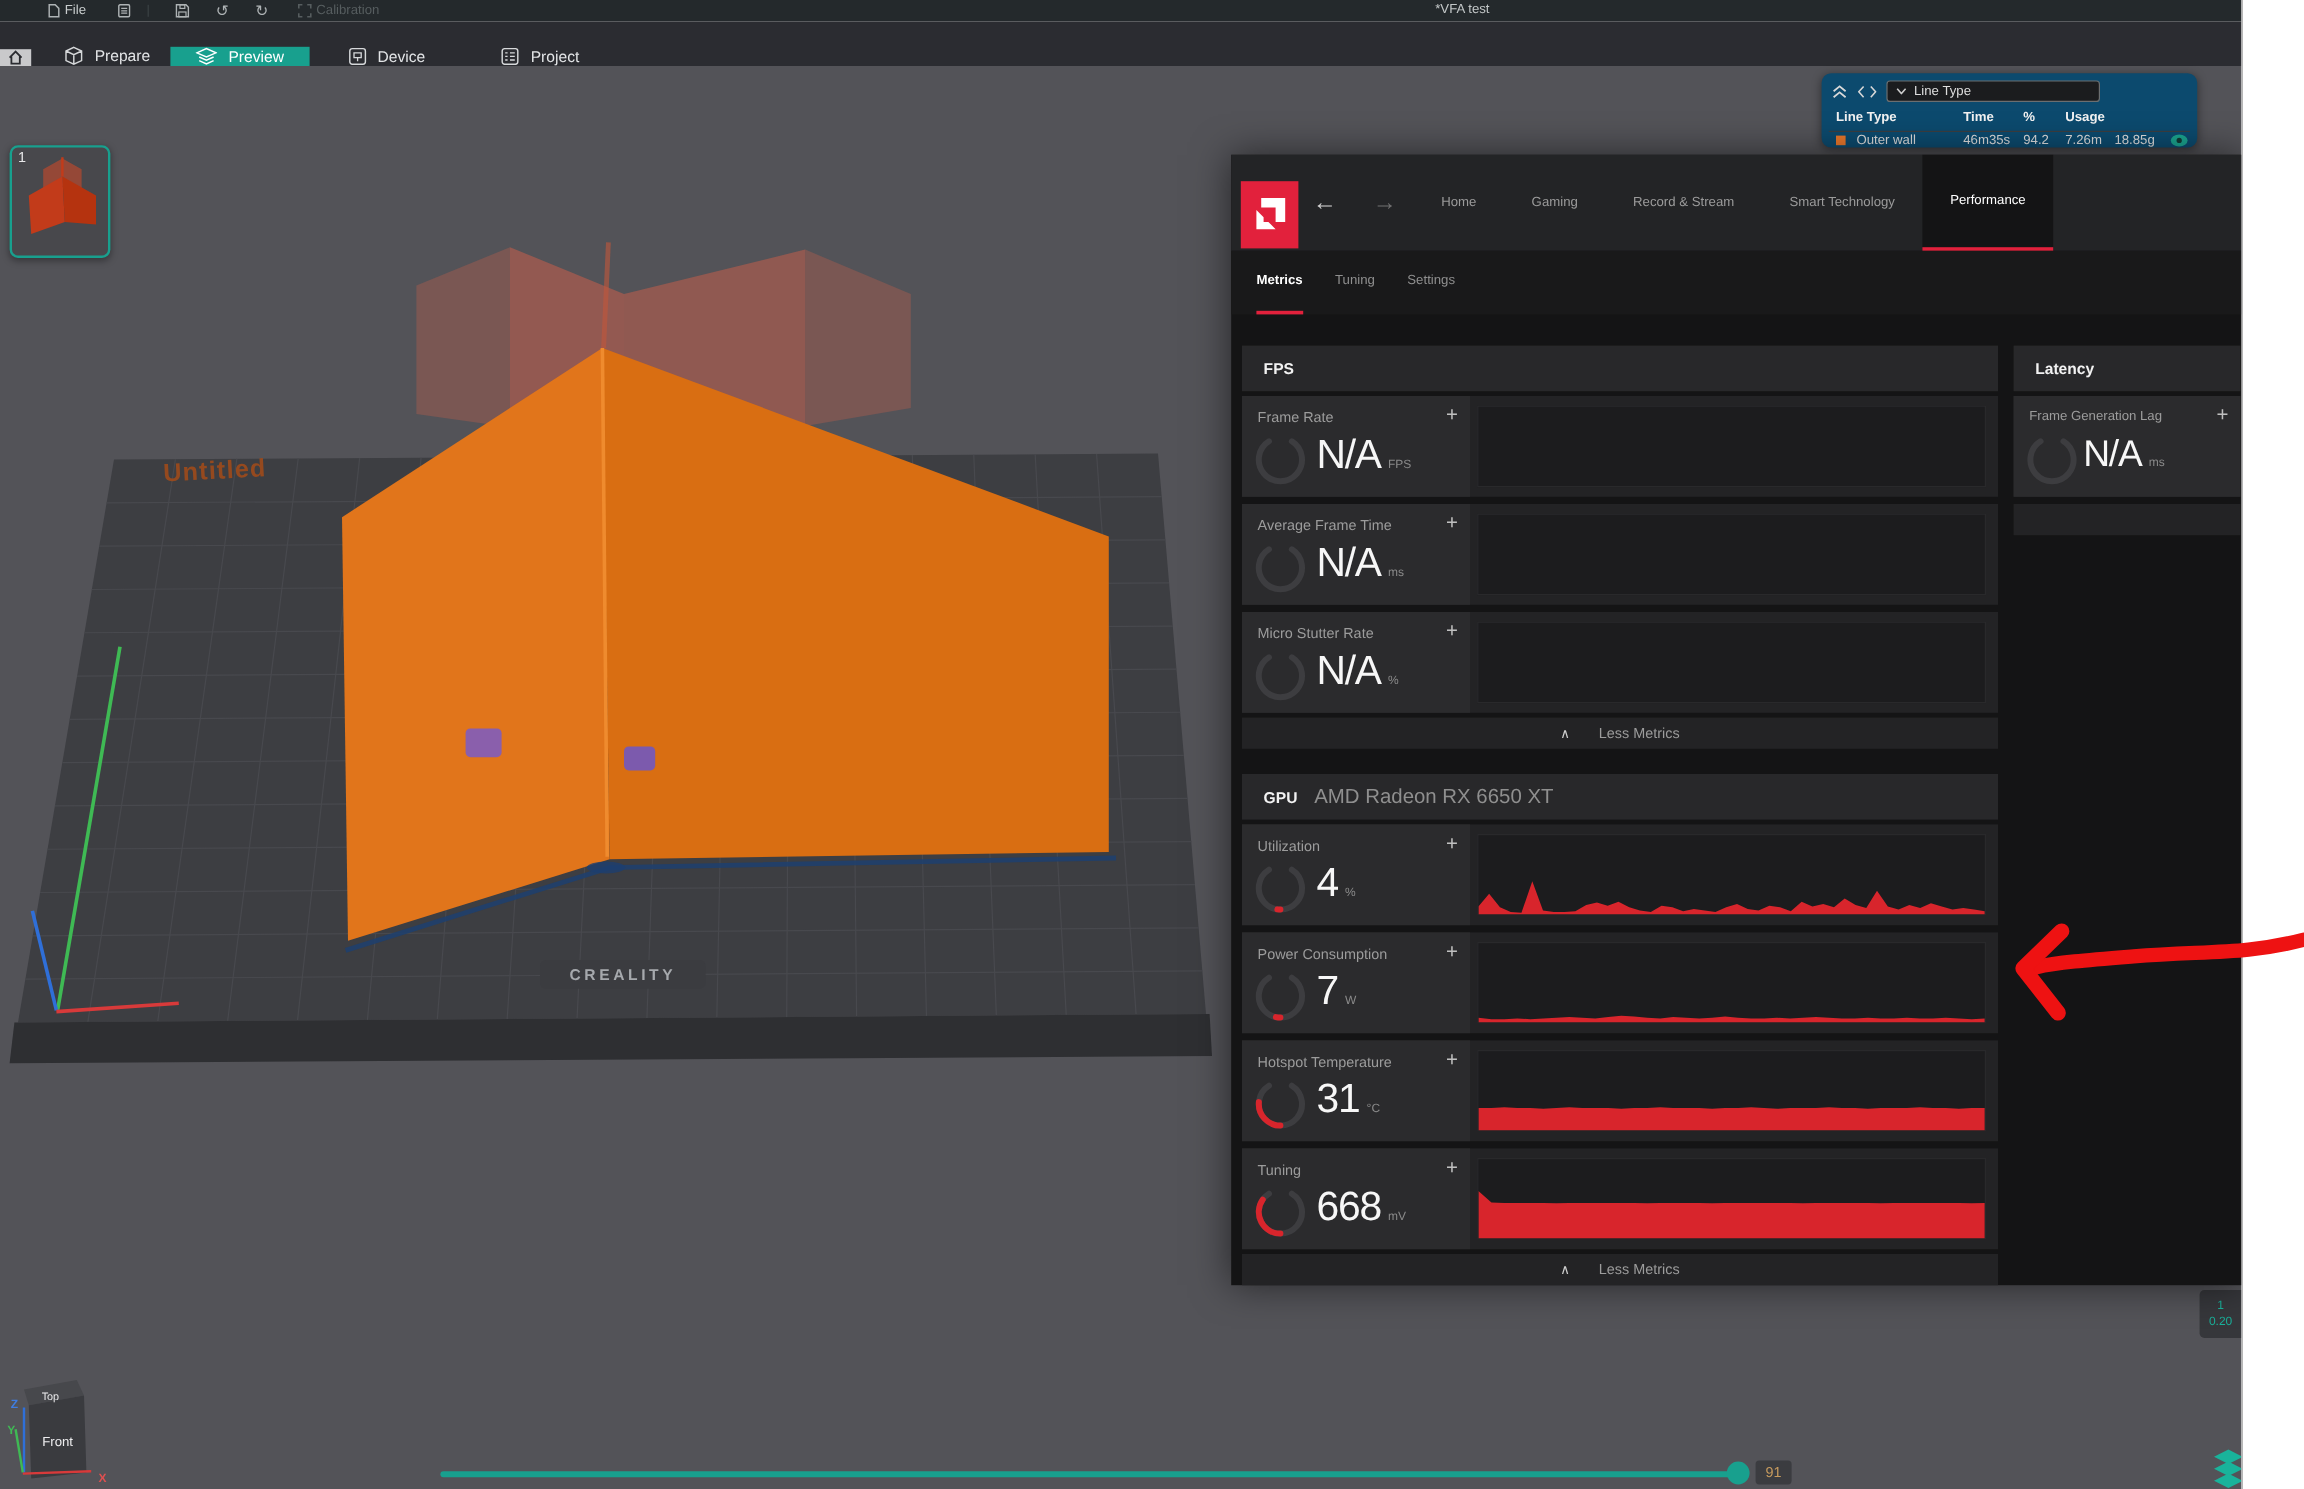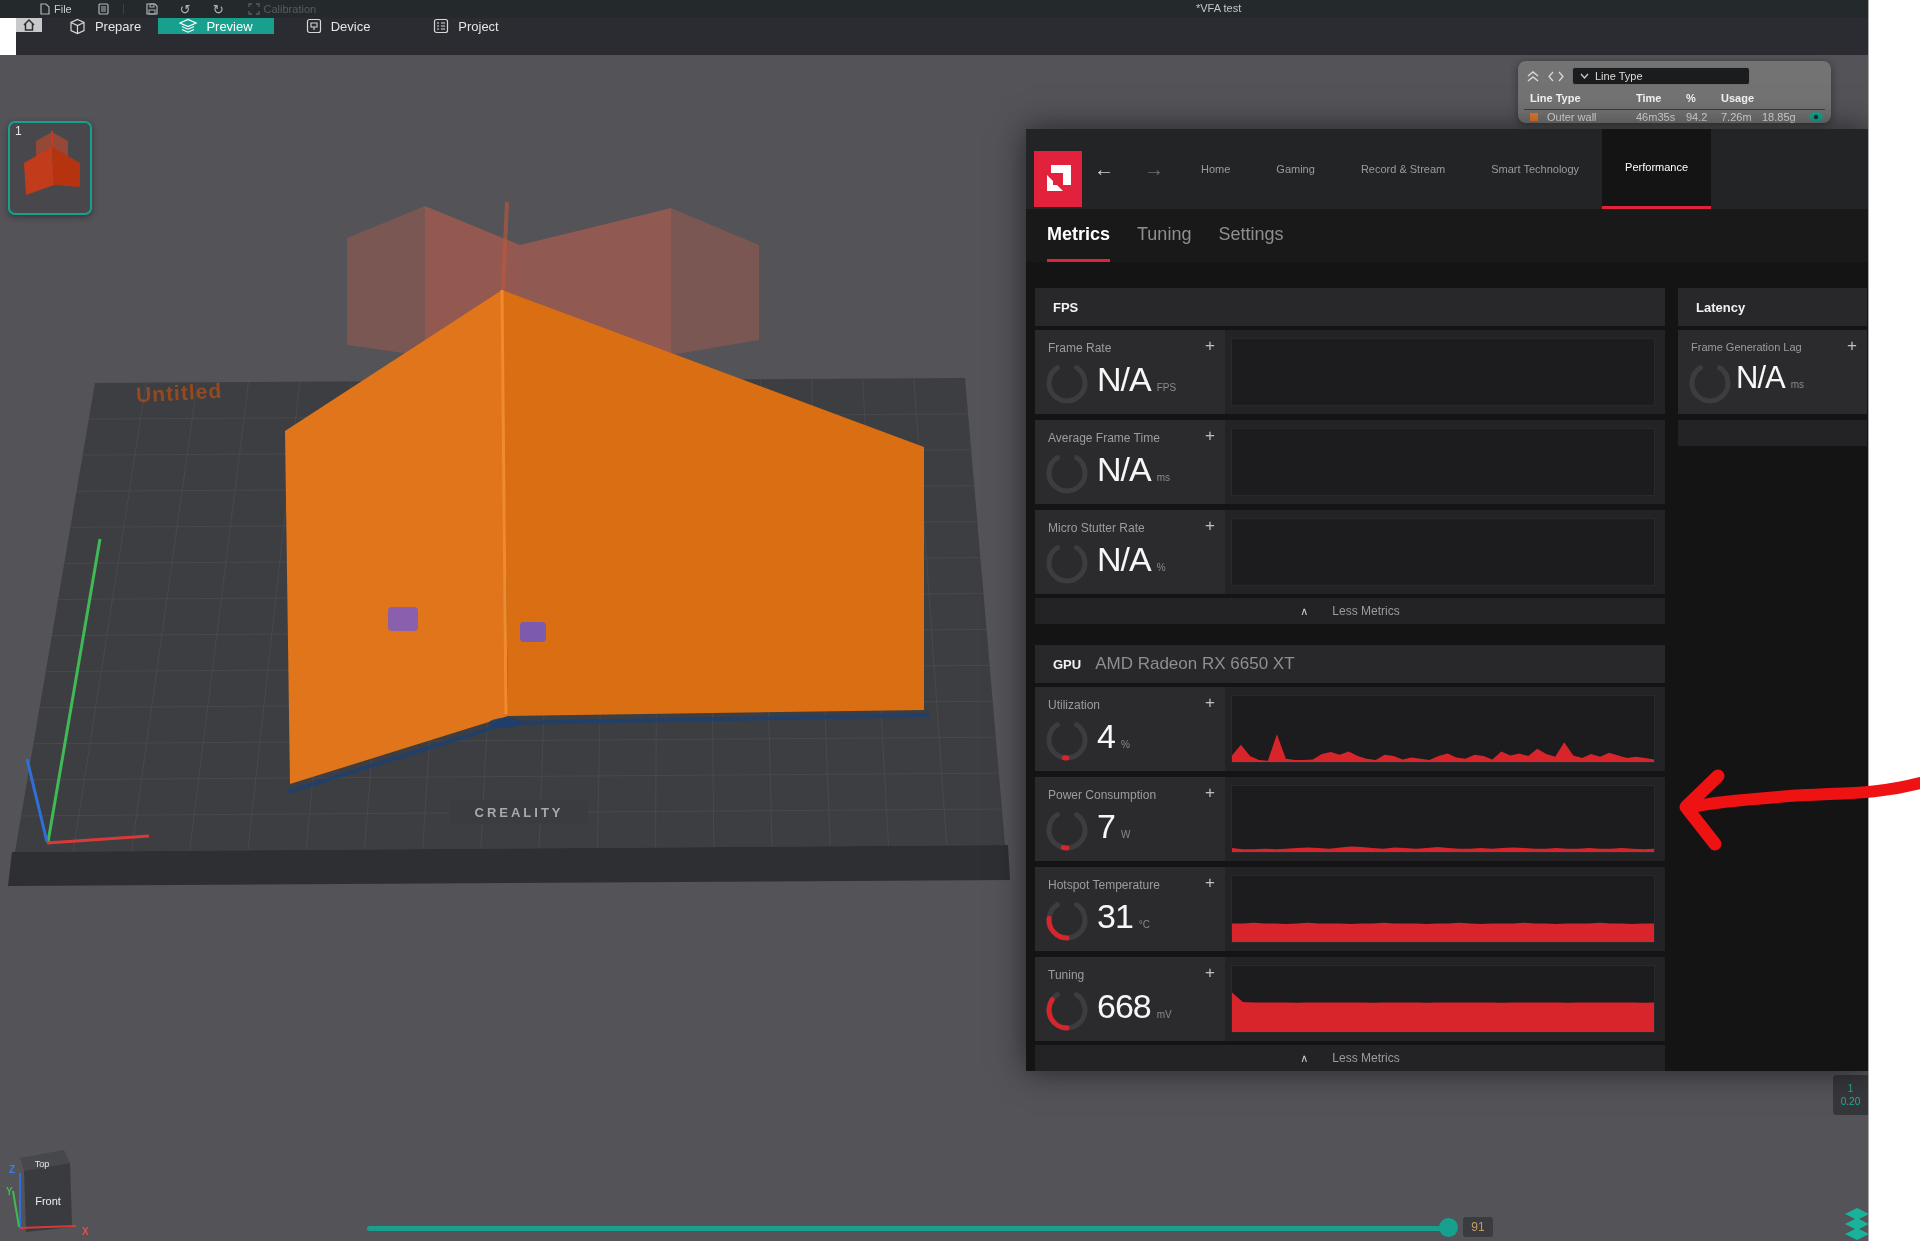--- a/index.html
+++ b/index.html
@@ -10,21 +10,21 @@
   .menubar { position:absolute; left:0; top:0; width:1868px; height:18px; background:#24292c;
              display:flex; align-items:center; color:#c9cdce; font-size:11px;padding-left:34px; }
   .menubar .mitem { display:flex; align-items:center; gap:4px; padding:0 6px; height:18px; }
   .menubar .dim { color:#565d5f; }
   .menubar .divider { width:1px; height:10px; background:#3a4144; margin:0 8px; }
   .menubar svg { display:block; }
   .win-title { position:absolute; left:1196px; top:2px; color:#c3c7c8; font-size:11px; }
 
   
   .tabbar { position:absolute; left:0; top:18px; width:1868px; height:37px; background:#2b2c31;
-            display:flex; align-items:flex-start;margin-left:16px; }
+            display:flex; align-items:flex-end; }
   .home-btn { width:26px; background:#c9c9cb; display:flex; align-items:center; justify-content:center; }
   .tab { display:flex; align-items:center; justify-content:center; gap:9px; color:#e3e5e7; font-size:13px; }
   .tab.active { background:#18a08e; color:#ffffff; }
   .tab svg { display:block; }
 
   
   .viewport { position:absolute; left:0; top:55px; width:1868px; height:1186px; background:#535358; overflow:hidden; }
   .scene { position:absolute; left:0; top:0; }
   .untitled { position:absolute; left:136px; top:326px; font-size:21px; font-weight:bold;
               color:#9d4b1c; opacity:.92; transform:rotate(-3deg); letter-spacing:1px; }
@@ -43,21 +43,21 @@
                         display:flex; align-items:center; justify-content:center; padding:0 4px; }
   .layer-badge { position:absolute; left:1833px; top:1020px; width:35px; height:40px; background:#36373b;
                  border-radius:4px 0 0 4px; color:#1ab09a; font-size:10px; display:flex; flex-direction:column;
                  align-items:center; justify-content:center; line-height:13px; }
   .layers-glyph { position:absolute; left:1843px; top:1151px; }
 
   .viewcube { position:absolute; left:6px; top:1088px; }
   .viewcube text { font-family:"Liberation Sans",sans-serif; }
 
   
-  .linetype { position:absolute; left:1518px; top:61px; width:313px; height:62px; background:#737373;
+  .linetype { position:absolute; left:1518px; top:61px; width:313px; height:62px; background:#0c4a6e;
               border-radius:8px; color:#e8e8e8; font-size:11px; box-shadow:0 2px 8px rgba(0,0,0,.4); }
   .lt-row1 { position:absolute; left:8px; top:5px; right:8px; height:20px; display:flex; align-items:center; gap:8px; }
   .lt-dropdown { flex:0 0 auto; width:178px; height:18px; border:1px solid #6b6e70; background:#1b1c1e;
                  border-radius:3px; display:flex; align-items:center; gap:6px; padding:0 7px; color:#dedede; }
   .lt-head { position:absolute; top:31px; left:0; right:0; height:15px; font-weight:bold; color:#f2f2f2; }
   .lt-head span, .lt-data span { position:absolute; }
   .lt-sep { position:absolute; left:6px; right:6px; top:48px; height:1px; background:#3c3e40; }
   .lt-data { position:absolute; top:50px; left:0; right:0; height:12px; color:#dcdcdc; }
   .c-name{left:12px;} .c-time{left:118px;} .c-pct{left:168px;} .c-usage{left:203px;} .c-weight{left:244px;}
   .lt-swatch { position:absolute; left:12px; top:2px; width:8px; height:8px; background:#e8772b; }
@@ -71,21 +71,21 @@
   .amd-logo { position:absolute; left:8px; top:22px; width:48px; height:56px; background:#e2213c; }
   .nav-arrow { position:absolute; top:0; height:80px; width:40px; display:flex; align-items:center;
                justify-content:center; font-size:20px; }
   .nav-arrow.back { left:58px; color:#d2d2d2; }
   .nav-arrow.fwd { left:108px; color:#6f6f6f; }
   .ov-nav { position:absolute; left:152px; top:0; height:80px; display:flex; }
   .nav-item { padding:0 23px; line-height:80px; font-size:11px; color:#9b9b9b; white-space:nowrap; }
   .nav-item.active { background:#141415; color:#ffffff; border-bottom:3px solid #e2213c; line-height:77px; }
   .ov-subtabs { position:absolute; left:0; top:80px; width:842px; height:53px; background:#19191a; display:flex;
                 padding-left:21px; }
-  .subtab { margin-right:27px; line-height:50px; font-size:18px; color:#8f8f8f; border-bottom:3px solid transparent; }
+  .subtab { margin-right:27px; line-height:50px; font-size:11px; color:#8f8f8f; border-bottom:3px solid transparent; }
   .subtab.active { color:#ffffff; font-weight:bold; border-bottom-color:#e2213c; }
 
   .card { position:absolute; }
   .card-head { position:absolute; left:0; top:0; right:0; height:38px; background:#28282a;
                display:flex; align-items:center; padding:0 18px; gap:14px; }
   .card-title { font-size:13px; font-weight:bold; color:#f2f2f2; }
   .card-sub { font-size:17px; color:#8f8f8f; }
   .metric-row { position:absolute; left:0; height:84px; background:#232325; }
   .metric-cell { position:absolute; left:0; top:0; width:190px; height:84px; background:#2b2b2d; }
   .metric-cell.full { width:100%; }

